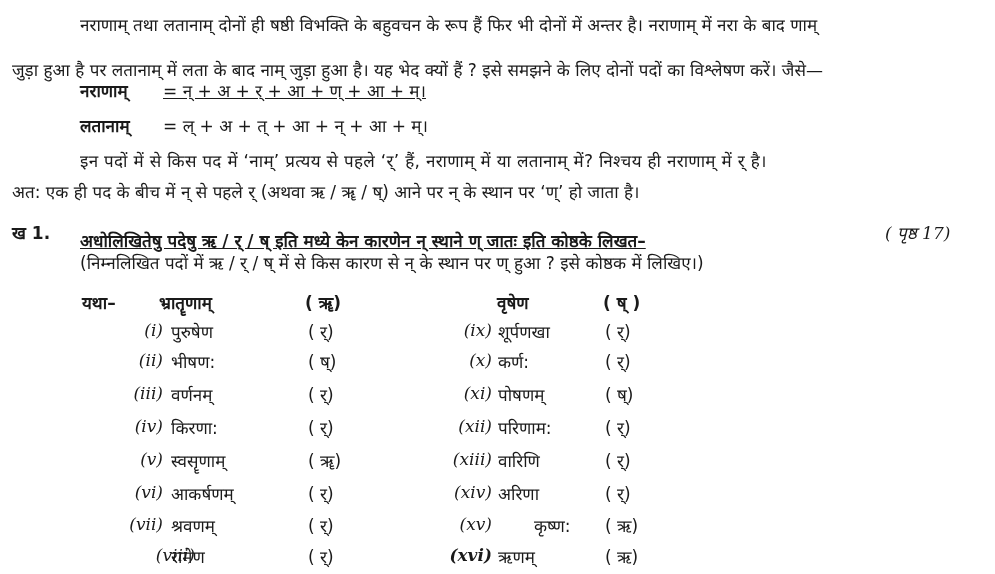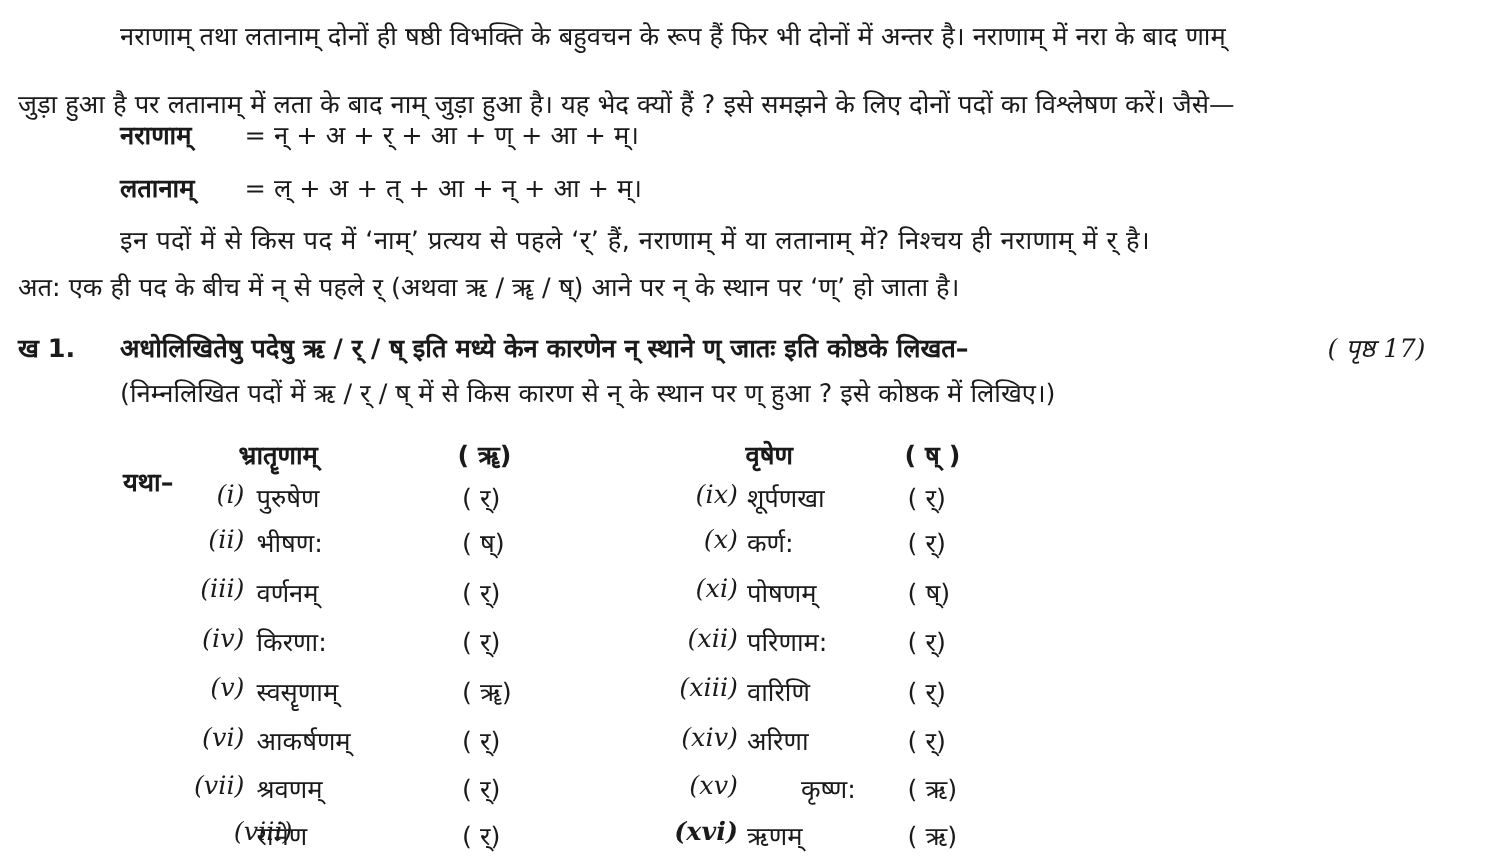--- a/index.html
+++ b/index.html
@@ -17,33 +17,33 @@
   </style>
 </head>
 <body>
 
 <div>
 
   <div class="line" style="left:80px; top:14px;">नराणाम् तथा लतानाम् दोनों ही षष्ठी विभक्ति के बहुवचन के रूप हैं फिर भी दोनों में अन्तर है। नराणाम् में नरा के बाद णाम्</div>
   <div class="line" style="left:12px; top:59px;">जुड़ा हुआ है पर लतानाम् में लता के बाद नाम् जुड़ा हुआ है। यह भेद क्यों हैं ? इसे समझने के लिए दोनों पदों का विश्लेषण करें। जैसे—</div>
 
   <div class="line bold" style="left:80px; top:80px;">नराणाम्</div>
-  <div class="line" style="left:163px; top:80px;">=  न् + अ + र् + आ + ण् + आ + म्।</div>
+  <div class="line" style="left:163px; top:80px;text-decoration:underline;">=  न् + अ + र् + आ + ण् + आ + म्।</div>
   <div class="line bold" style="left:80px; top:115px;">लतानाम्</div>
   <div class="line" style="left:163px; top:115px;">=  ल् + अ + त् + आ + न् + आ + म्।</div>
 
   <div class="line" style="left:80px; top:150px; letter-spacing:0.3px;">इन पदों में से किस पद में ‘नाम्’ प्रत्यय से पहले ‘र्’ हैं, नराणाम् में या लतानाम् में? निश्चय ही नराणाम् में र् है।</div>
   <div class="line" style="left:12px; top:181px;">अत: एक ही पद के बीच में न् से पहले र् (अथवा ऋ / ॠ / ष्) आने पर न् के स्थान पर ‘ण्’ हो जाता है।</div>
 
   <div class="line bold" style="left:12px; top:222px;">ख 1.</div>
-  <div class="line bold" style="left:80px; top:222px;">अधोलिखितेषु पदेषु ऋ / र् / ष् इति मध्ये केन कारणेन न् स्थाने ण् जातः इति कोष्ठके लिखत–</div>
+  <div class="line bold" style="left:80px; top:230px;text-decoration:underline;">अधोलिखितेषु पदेषु ऋ / र् / ष् इति मध्ये केन कारणेन न् स्थाने ण् जातः इति कोष्ठके लिखत–</div>
   <div class="line ital" style="left:885px; top:222px;text-align:center;">( पृष्ठ 17)</div>
   <div class="line" style="left:80px; top:252px;">(निम्नलिखित पदों में ऋ / र् / ष् में से किस कारण से न् के स्थान पर ण् हुआ ? इसे कोष्ठक में लिखिए।)</div>
 
-  <div class="word bold" style="left:82px; top:291px;margin-top:18px;">यथा–</div>
+  <div class="word bold" style="left:82px; top:291px;">यथा–</div>
   <div class="word bold" style="left:159px; top:291px;">भ्रातॄणाम्</div>
   <div class="ans bold" style="left:305px; top:291px;">( ॠ)</div>
   <div class="word bold" style="left:497px; top:291px;">वृषेण</div>
   <div class="ans bold" style="left:603px; top:291px;">( ष् )</div>
 
   <div>
     <div>
       <div class="num" style="right:832px; top:320px;">(i)</div>
       <div class="word" style="left:171px; top:320px;">पुरुषेण</div>
       <div class="ans" style="left:308px; top:320px;">( र्)</div>

